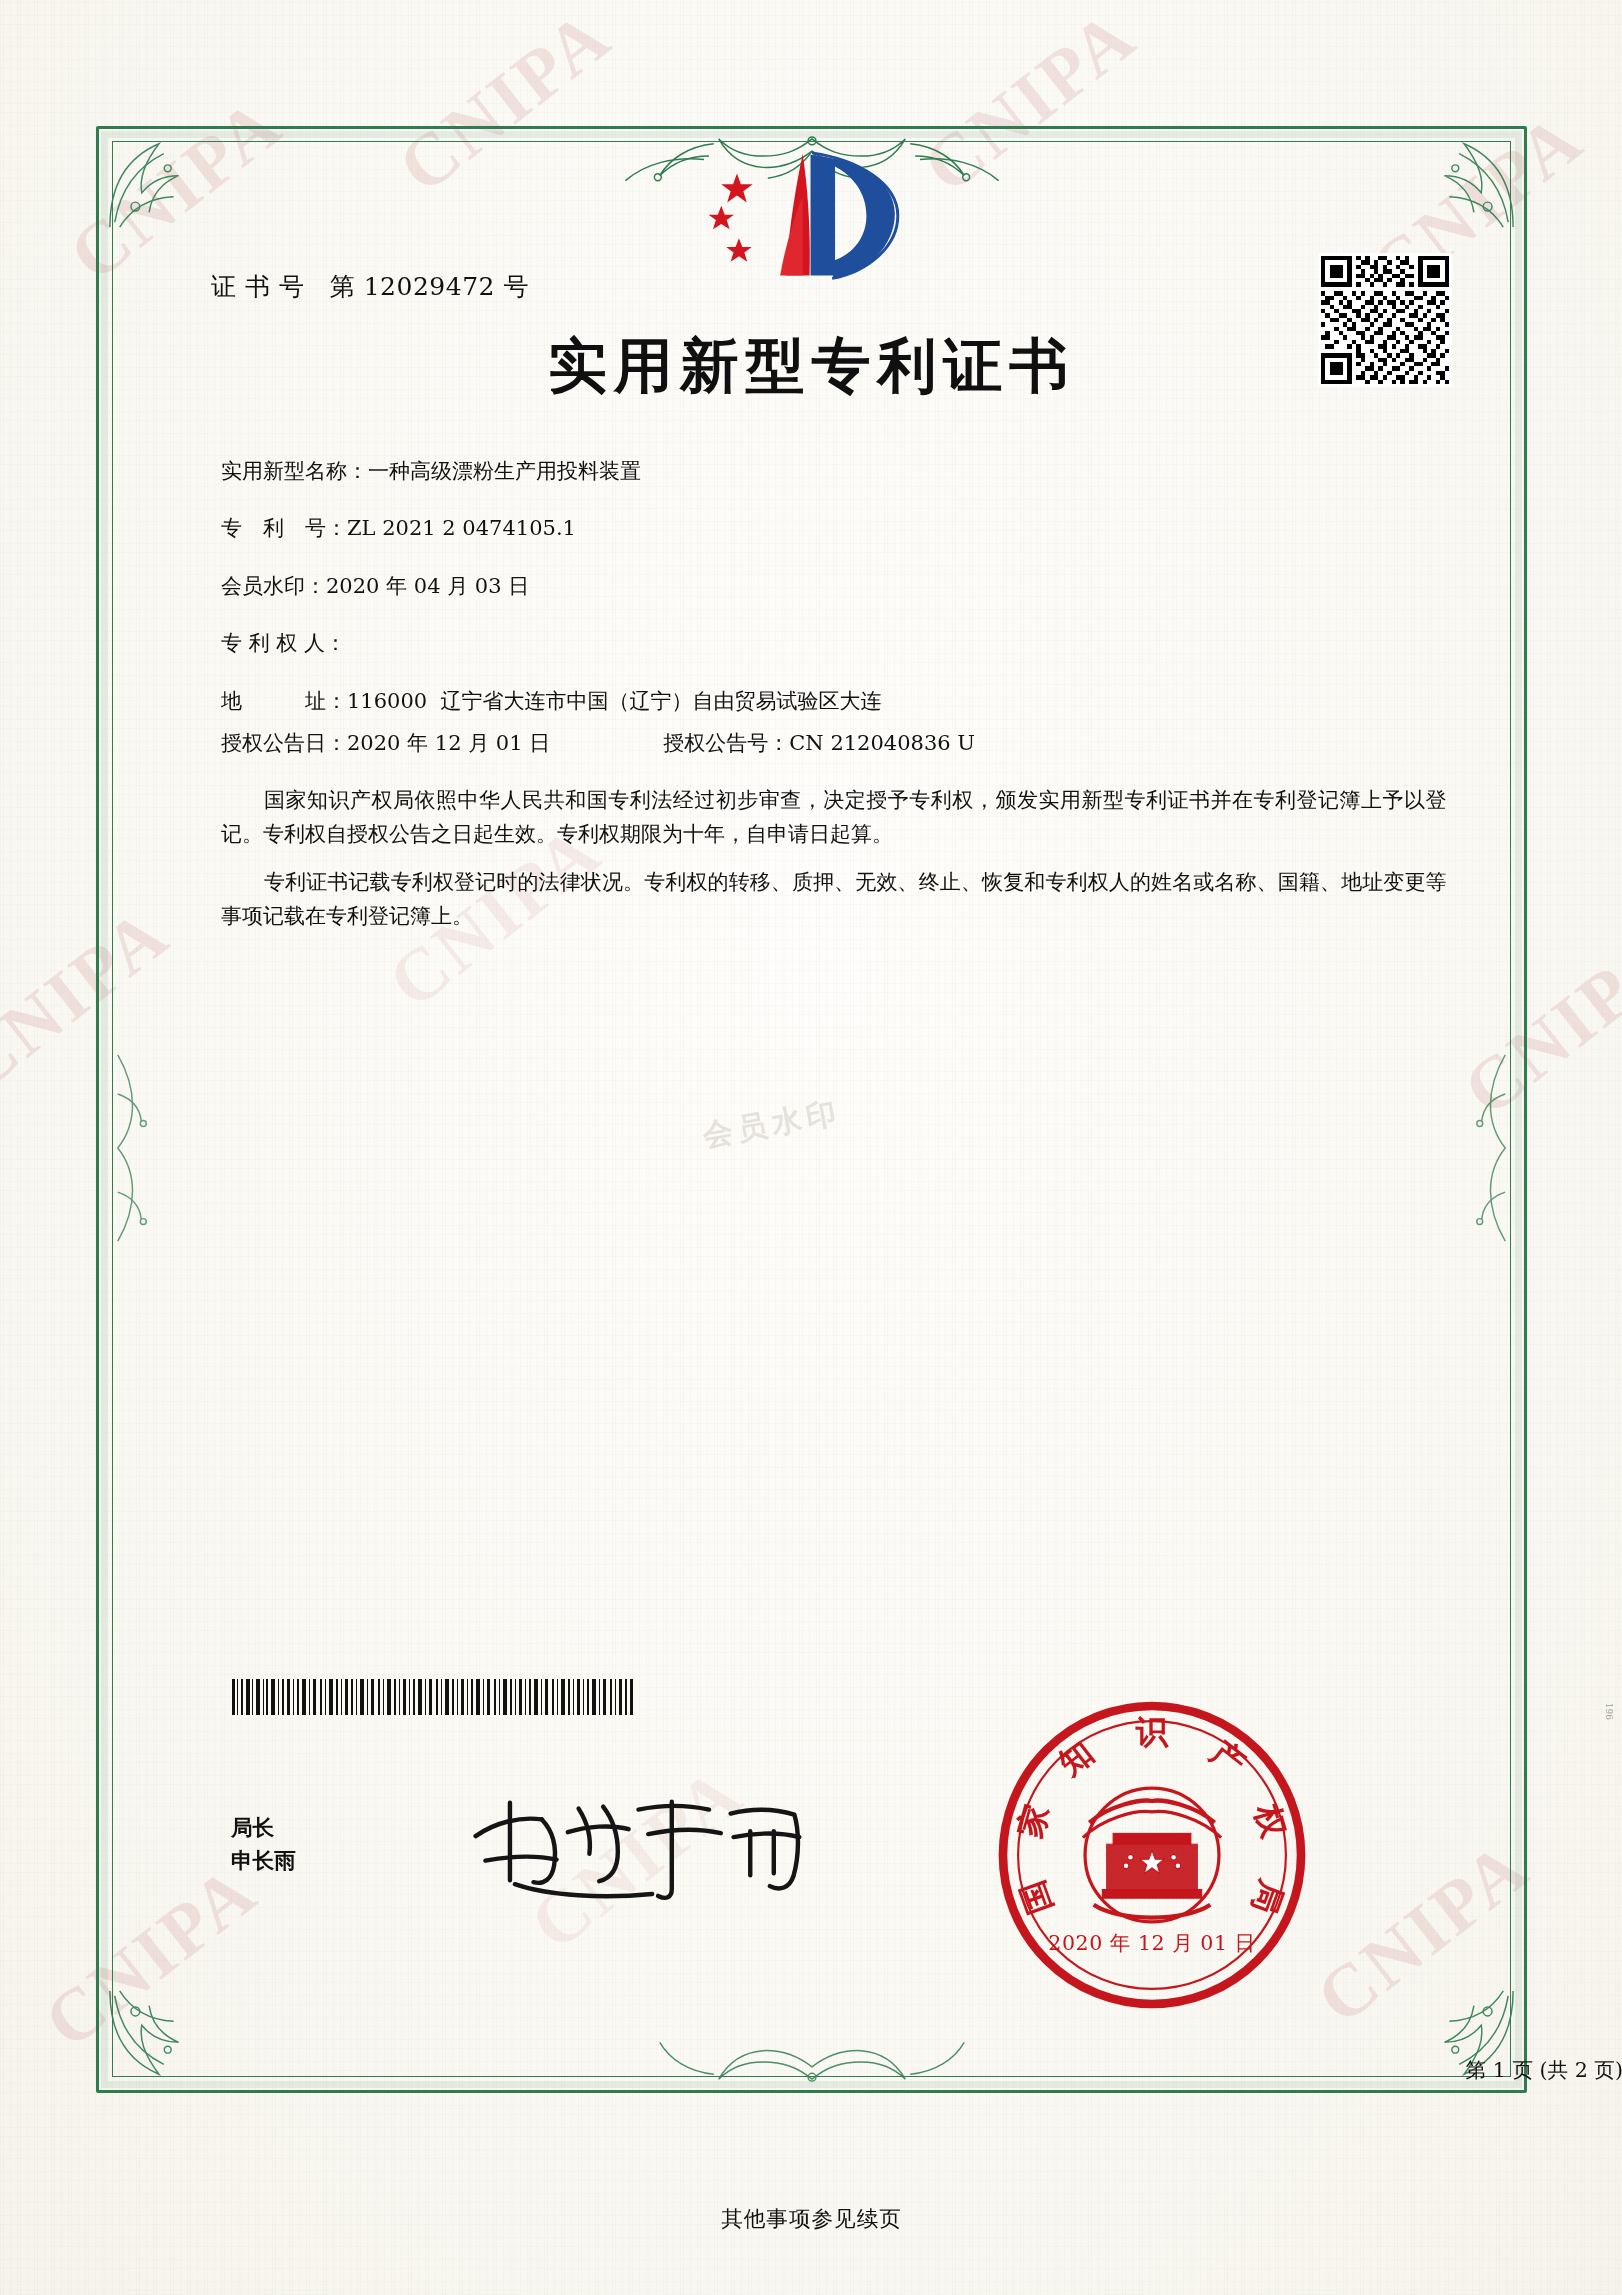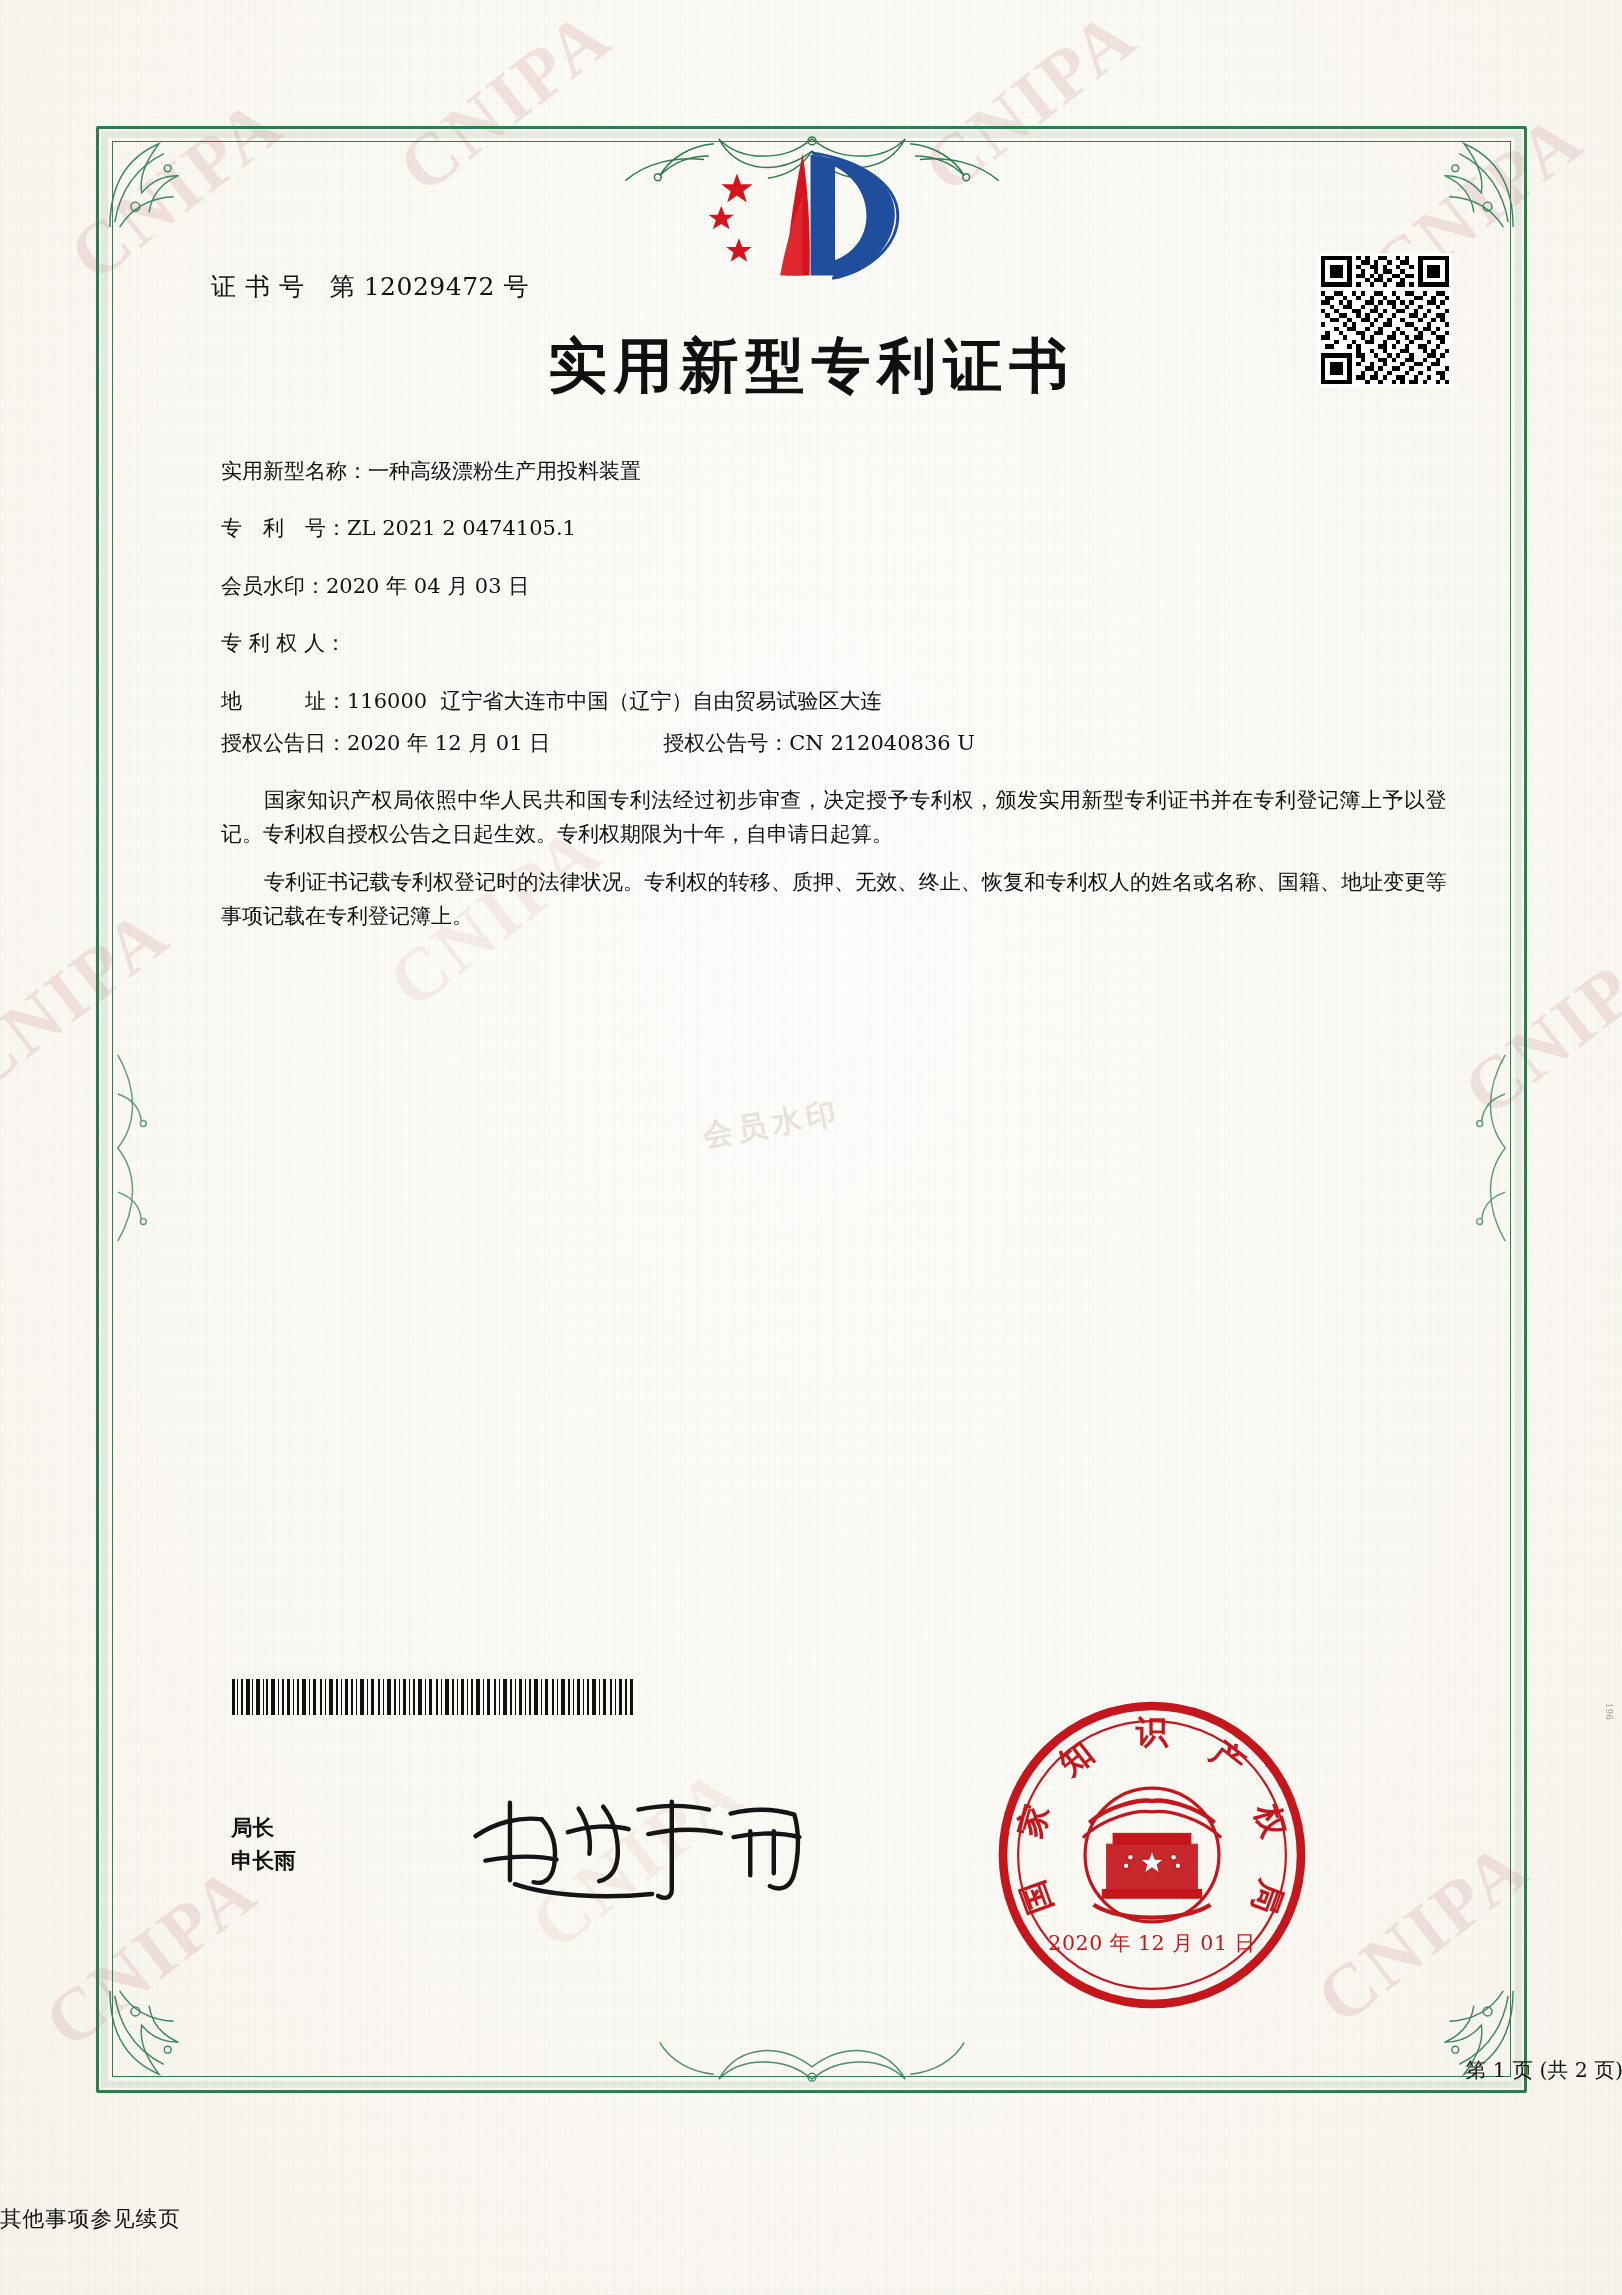--- a/index.html
+++ b/index.html
@@ -273,20 +273,21 @@
     left: 0; right: 0;
     top: 2056px;
     text-align: right;
     font-size: 20.6px;
     color: #111;
   }
   .footer-note {
     position: absolute;
     left: 0; right: 0;
     top: 2204px;
+    text-align: center;
     font-size: 21.6px;
     color: #111;
     letter-spacing: 1px;
   }
   .corner-code {
     position: absolute;
     right: 8.8px;
     top: 1703px;
     font-size: 8.3px;
     color: #999;

